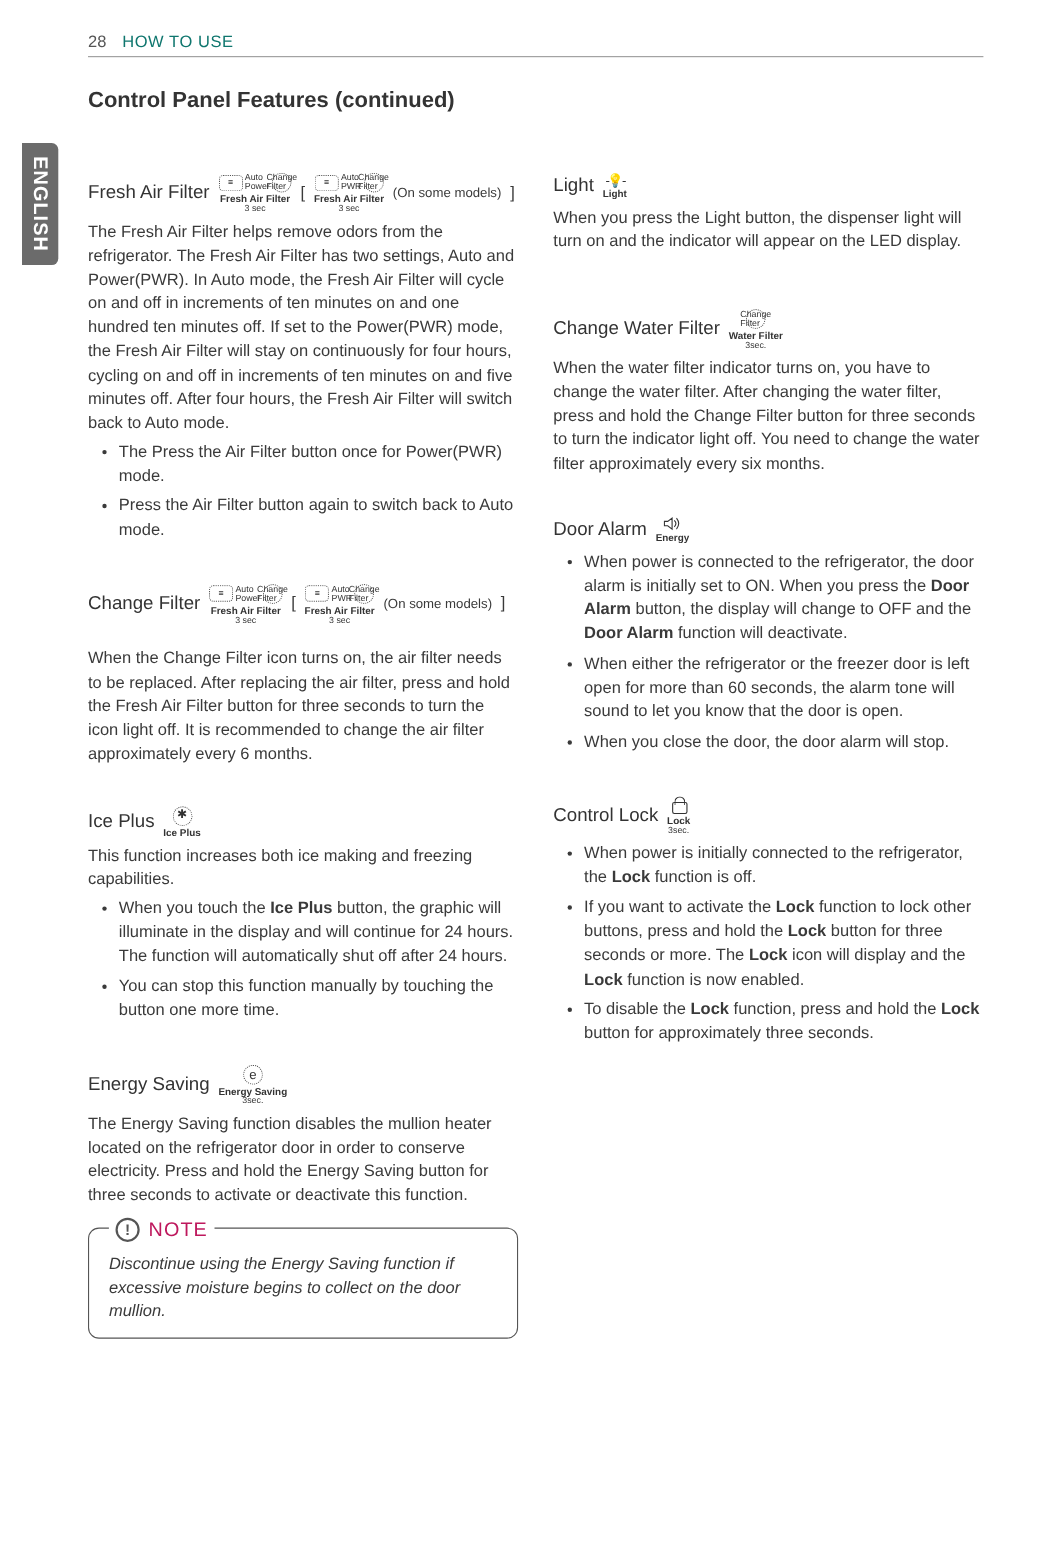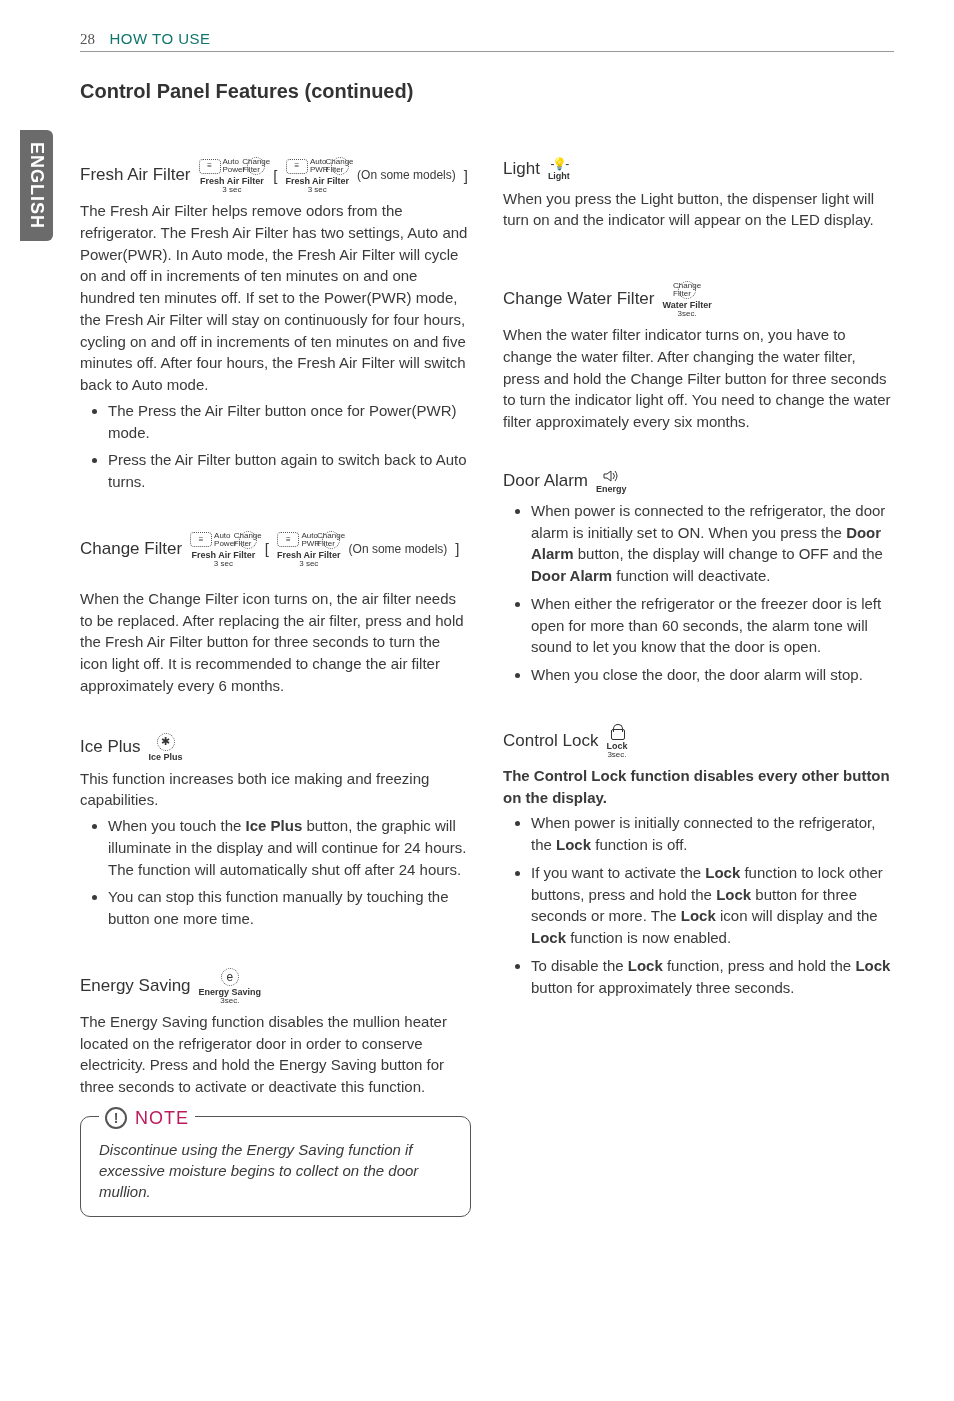--- a/index.html
+++ b/index.html
@@ -6,21 +6,21 @@
   body {
     width: 954px;
     height: 1401px;
     background: #fff;
     font-family: Arial, Helvetica, sans-serif;
     color: #3a3a3a;
     position: relative;
     padding: 30px 60px 30px 80px;
   }
   .header-row { border-bottom: 1px solid #999; padding-bottom: 3px; margin-bottom: 28px; }
-  .page-num { font-size: 15px; color: #555; margin-right: 10px; font-family: Liberation Serif, serif; }
+  .page-num { font-size: 15px; color: #555; margin-right: 10px; }
   .header-title { font-size: 15px; color: #0f766e; letter-spacing: 0.5px; }
   .side-tab {
     position: absolute;
     left: 20px; top: 130px;
     background: #6b6b6b;
     color: #fff;
     writing-mode: vertical-rl;
     text-orientation: mixed;
     padding: 12px 6px;
     font-weight: bold;
@@ -113,21 +113,21 @@
         </span>
         <span class="icon-cap">Fresh Air Filter</span>
         <span class="icon-sub">3 sec</span>
       </span>
       <span class="onsome">(On some models)</span>
       <span>]</span>
     </div>
     <p class="body-p">The Fresh Air Filter helps remove odors from the refrigerator. The Fresh Air Filter has two settings, Auto and Power(PWR). In Auto mode, the Fresh Air Filter will cycle on and off in increments of ten minutes on and one hundred ten minutes off. If set to the Power(PWR) mode, the Fresh Air Filter will stay on continuously for four hours, cycling on and off in increments of ten minutes on and five minutes off. After four hours, the Fresh Air Filter will switch back to Auto mode.</p>
     <ul class="bullets">
       <li>The Press the Air Filter button once for Power(PWR) mode.</li>
-      <li>Press the Air Filter button again to switch back to Auto turns.</li>
+      <li>Press the Air Filter button again to switch back to Auto mode.</li>
     </ul>
 
     <div class="spacer"></div>
 
     <div class="topic-row">
       <span class="topic-head">Change Filter</span>
       <span class="icon-block">
         <span class="icon-row-inner">
           <span class="rrect">≡</span>
           <span style="display:flex;flex-direction:column;align-items:flex-start;">
@@ -241,21 +241,20 @@
     <div class="spacer"></div>
 
     <div class="topic-row">
       <span class="topic-head">Control Lock</span>
       <span class="icon-block">
         <span class="lock-ic"></span>
         <span class="icon-cap">Lock</span>
         <span class="icon-sub">3sec.</span>
       </span>
     </div>
-    <p class="body-p b">The Control Lock function disables every other button on the display.</p>
     <ul class="bullets">
       <li><span>When power is initially connected to the refrigerator, the </span><span class="b">Lock</span><span> function is off.</span></li>
       <li><span>If you want to activate the </span><span class="b">Lock</span><span> function to lock other buttons, press and hold the </span><span class="b">Lock</span><span> button for three seconds or more. The </span><span class="b">Lock</span><span> icon will display and the </span><span class="b">Lock</span><span> function is now enabled.</span></li>
       <li><span>To disable the </span><span class="b">Lock</span><span> function, press and hold the </span><span class="b">Lock</span><span>  button for approximately three seconds.</span></li>
     </ul>
 
   </div>
 </div>
 
 </body></html>

